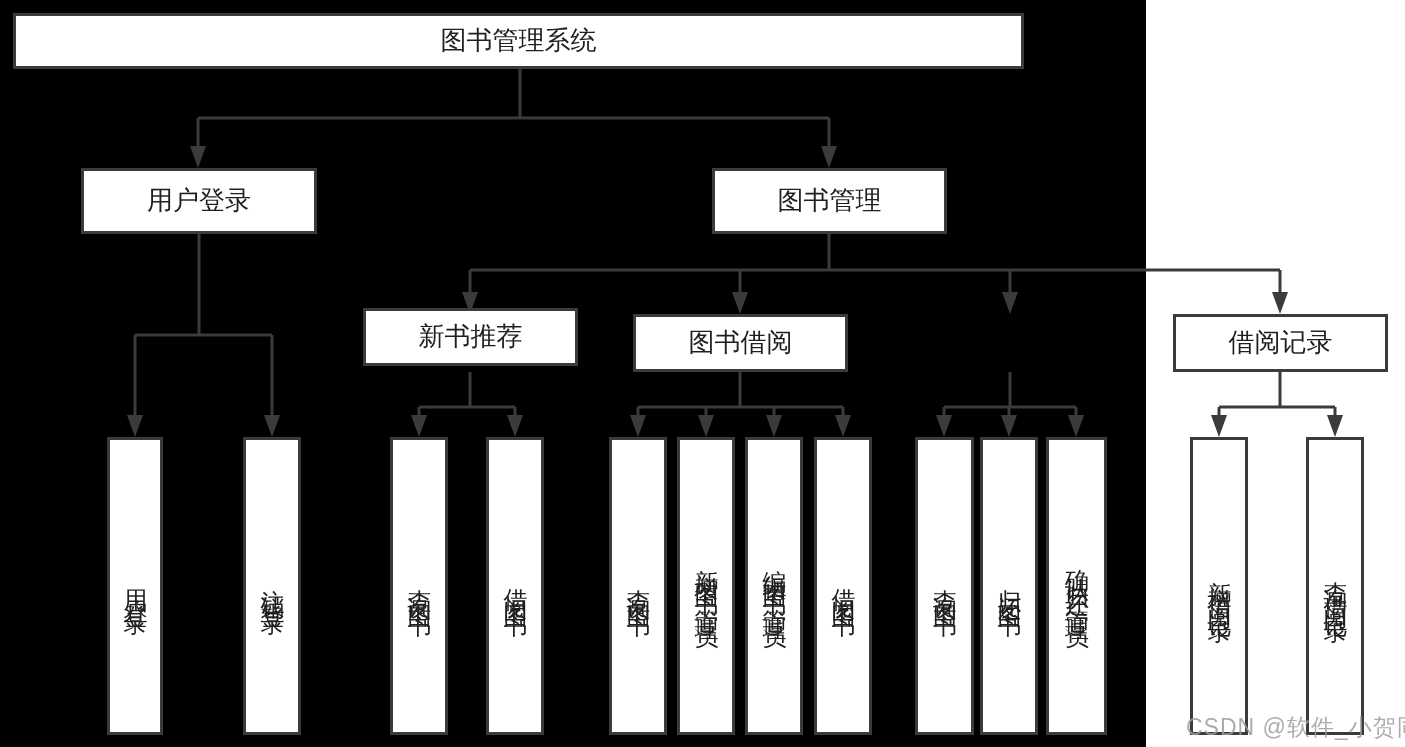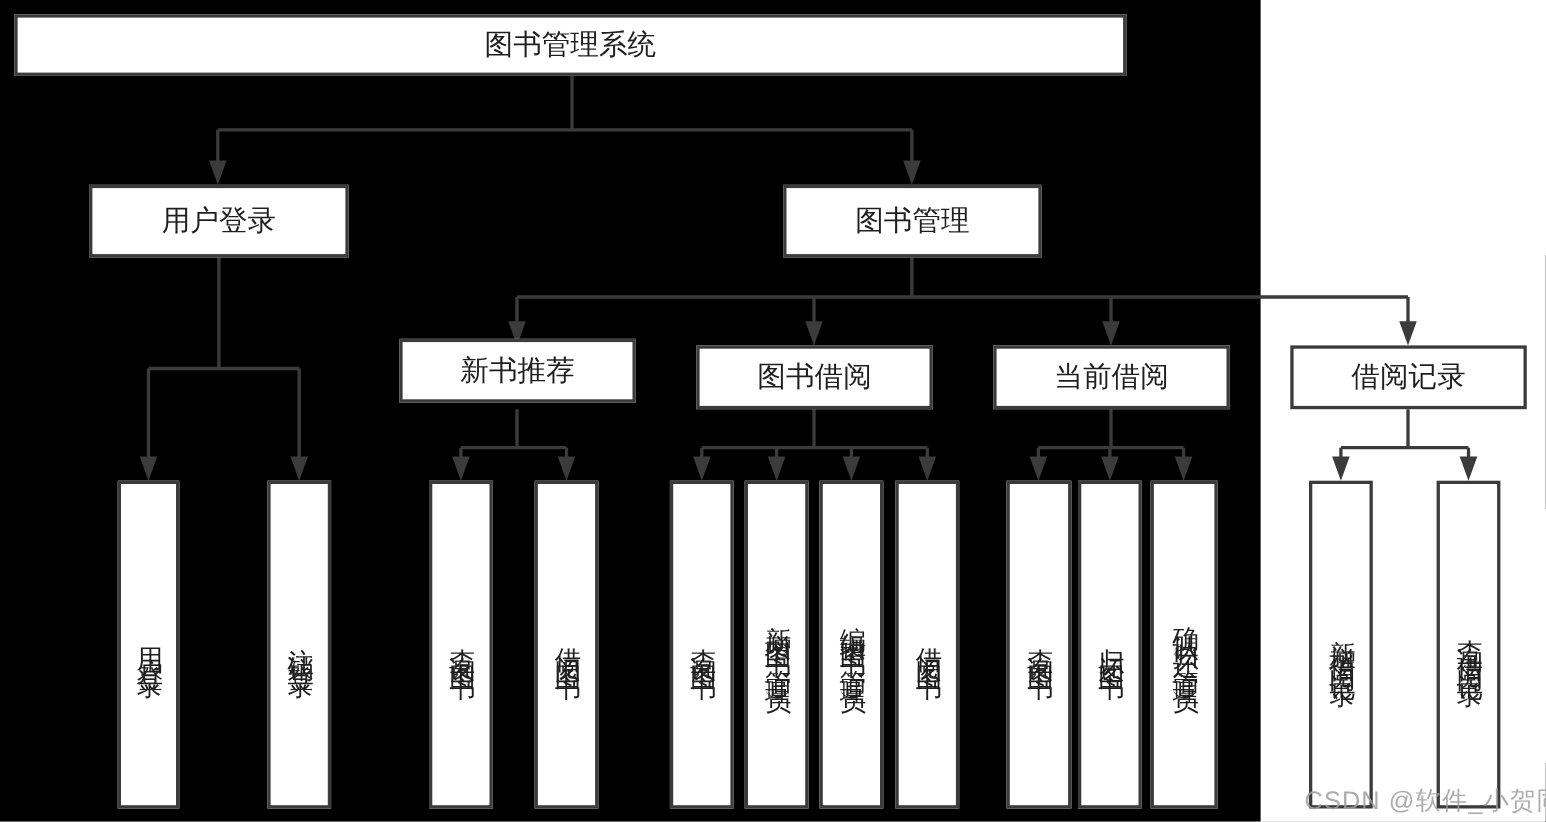--- a/index.html
+++ b/index.html
@@ -55,21 +55,20 @@
       M1211 415 L1227 415 L1219 437 Z  M1327 415 L1343 415 L1335 437 Z"></path>
   </svg>
 
   <div class="node" style="left:13px;top:13px;width:1011px;height:56px">图书管理系统</div>
 
   <div class="node" style="left:81px;top:168px;width:236px;height:66px">用户登录</div>
   <div class="node" style="left:712px;top:168px;width:235px;height:66px">图书管理</div>
 
   <div class="node" style="left:363px;top:308px;width:215px;height:58px">新书推荐</div>
   <div class="node" style="left:633px;top:314px;width:215px;height:58px">图书借阅</div>
-  <div class="node" style="left:903px;top:314px;width:215px;height:58px">当前借阅</div>
   <div class="node" style="left:1173px;top:314px;width:215px;height:58px">借阅记录</div>
 
   <div class="node vert" style="left:107px;top:437px;width:56px;height:298px">用户登录</div>
   <div class="node vert" style="left:243px;top:437px;width:58px;height:298px">注销登录</div>
 
   <div class="node vert" style="left:390px;top:437px;width:58px;height:298px">查询图书</div>
   <div class="node vert" style="left:486px;top:437px;width:58px;height:298px">借阅图书</div>
 
   <div class="node vert" style="left:609px;top:437px;width:58px;height:298px">查询图书</div>
   <div class="node vert" style="left:677px;top:437px;width:58px;height:298px">新增图书（管理员）</div>

